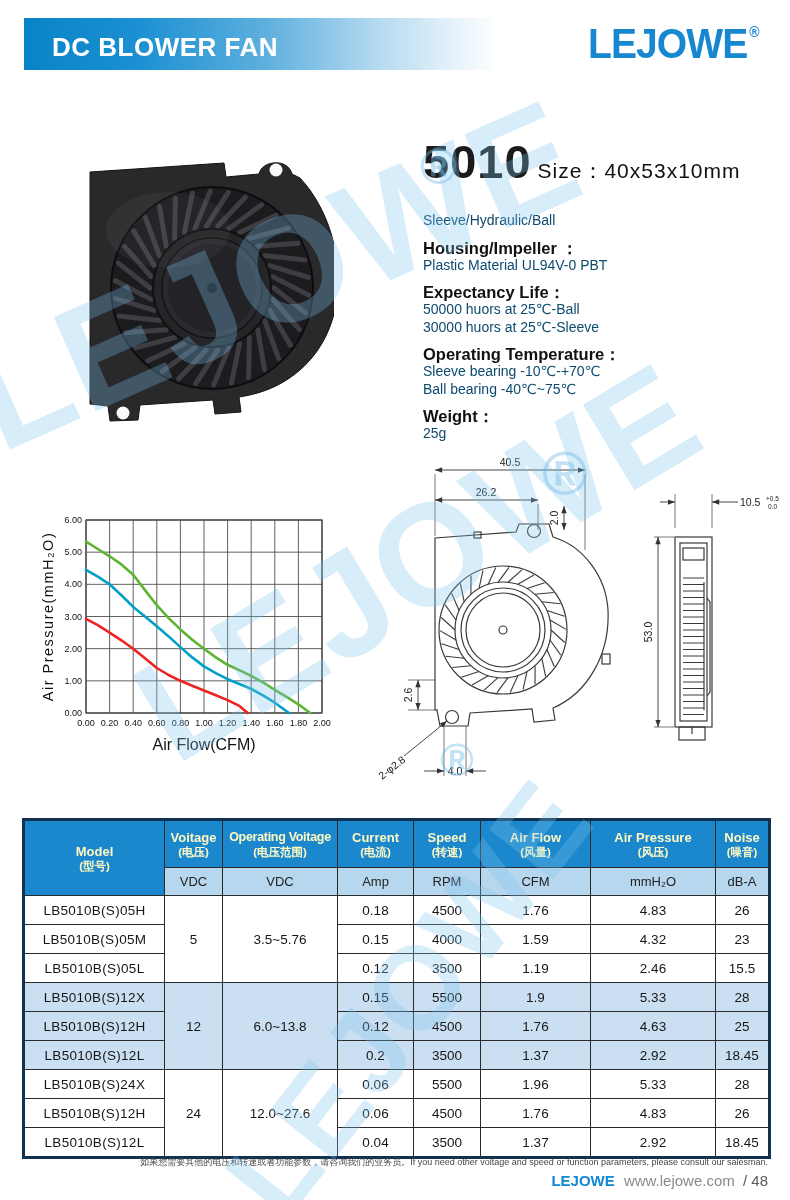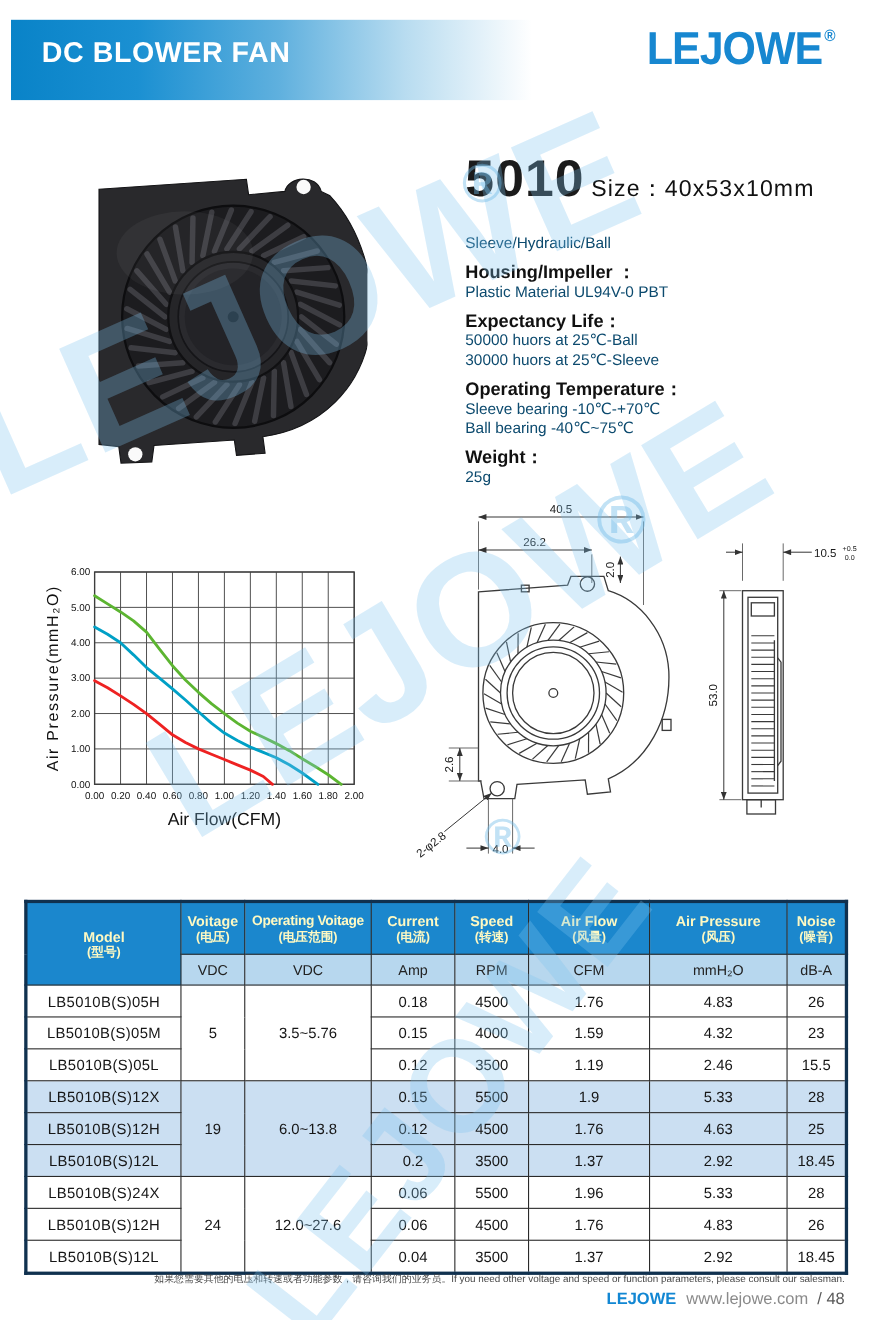--- a/index.html
+++ b/index.html
@@ -11,21 +11,21 @@
       pointer-events:none;z-index:6;letter-spacing:2px;}
   .wm1{left:-20px;top:320px;font-size:150px;transform:rotate(-24deg);transform-origin:left center;}
   .wm2{left:150px;top:640px;font-size:145px;transform:rotate(-31deg);transform-origin:left center;}
   .wm3{left:305px;top:1105px;font-size:118px;transform:rotate(-52deg);transform-origin:left bottom;}
   .wm-reg{position:absolute;font-weight:bold;color:rgba(110,185,232,0.42);pointer-events:none;z-index:6;}
   .wmr1{left:420px;top:138px;font-size:50px;}
   .wmr2{left:542px;top:438px;font-size:62px;}
   .wmr3{left:440px;top:733px;font-size:46px;}
 
   
-  .topbar{position:absolute;left:10px;top:18px;width:640px;height:73px;
+  .topbar{position:absolute;left:24px;top:18px;width:640px;height:52px;
     background:linear-gradient(90deg,#0983c8 0%,#1b90d2 18%,#5fb0de 38%,#b8dcf0 56%,#ffffff 74%);}
   .topbar-title{display:block;line-height:59px;padding-left:28px;color:#fff;
     font-size:26px;font-weight:bold;letter-spacing:0.5px;}
   .logo{position:absolute;left:588px;top:20px;color:#1787d0;font-weight:bold;
     font-size:42px;letter-spacing:-1px;transform:scaleX(0.93);transform-origin:left top;white-space:nowrap;}
   .logo sup{font-size:15px;position:relative;top:-6px;left:2px;font-weight:bold;}
 
   
   .title-row{position:absolute;left:423px;top:134px;display:flex;align-items:baseline;}
   .model-no{font-size:47px;font-weight:bold;color:#1b1b1b;letter-spacing:1px;}
@@ -443,21 +443,21 @@
         <tr>
           <td class="c-model">LB5010B(S)05L</td>
           <td>0.12</td>
           <td>3500</td>
           <td>1.19</td>
           <td>2.46</td>
           <td>15.5</td>
         </tr>
         <tr class="shade">
           <td class="c-model">LB5010B(S)12X</td>
-          <td class="c-volt" rowspan="3">19</td>
+          <td class="c-volt" rowspan="3">12</td>
           <td class="c-range" rowspan="3">6.0~13.8</td>
           <td>0.15</td>
           <td>5500</td>
           <td>1.9</td>
           <td>5.33</td>
           <td>28</td>
         </tr>
         <tr class="shade">
           <td class="c-model">LB5010B(S)12H</td>
           <td>0.12</td>

